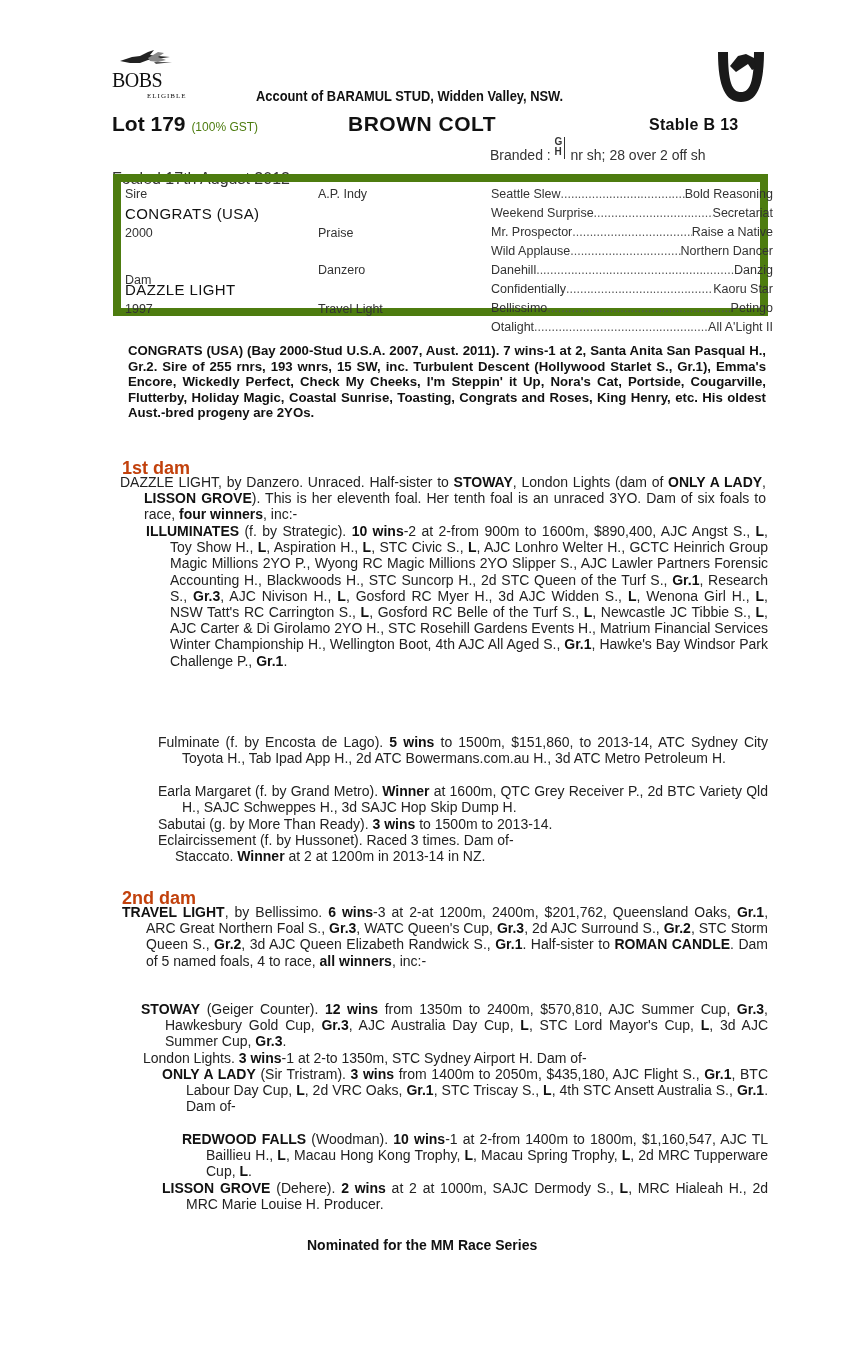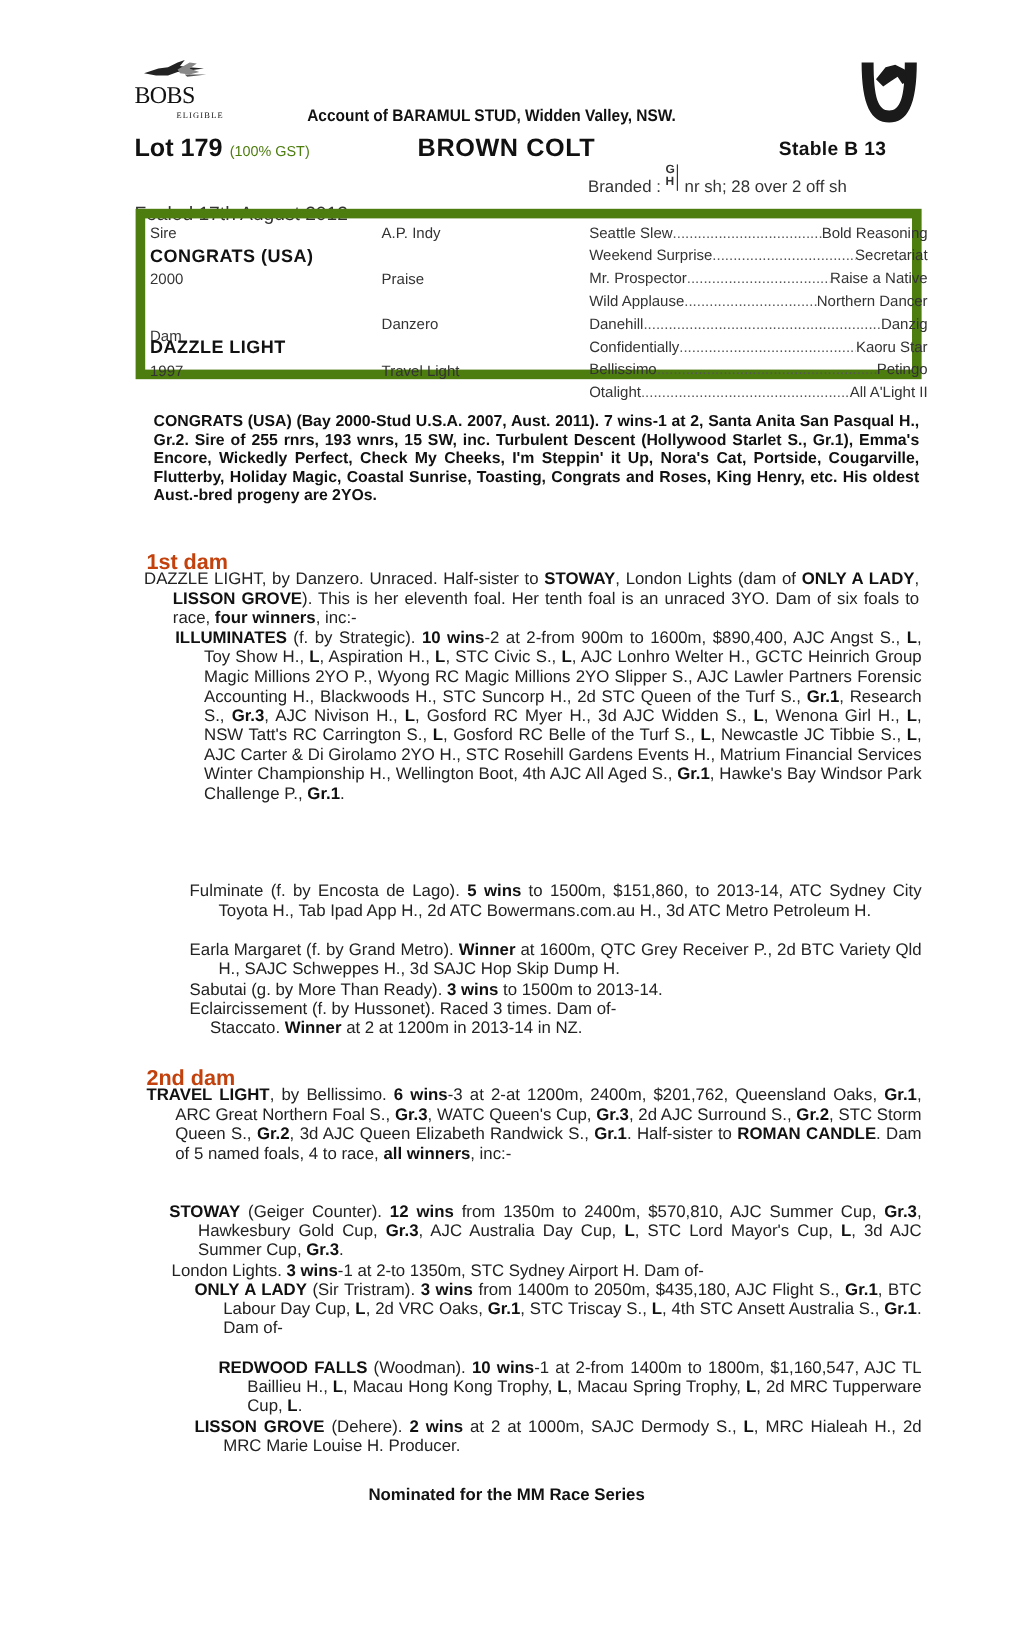--- a/index.html
+++ b/index.html
@@ -21,21 +21,21 @@
   .foaled { left: 112px; top: 146px; font-size: 16px; color: #333; margin-top: 24px; }
   .branded { left: 490px; top: 146px; font-size: 14px; color: #333; white-space: nowrap; }
   .brand-mark { display: inline-block; position: relative; width: 12px; height: 14px; vertical-align: baseline; }
   .brand-mark .g { position: absolute; left: 0; top: -9px; font-size: 10px; font-weight: bold; line-height: 10px; }
   .brand-mark .h { position: absolute; left: 0; top: 1px; font-size: 10px; font-weight: bold; line-height: 10px; }
   .brand-mark .bar { position: absolute; left: 9px; top: -9px; width: 1px; height: 22px; background: #333; }
 
   
   .pedigree { left: 113px; top: 174px; width: 655px; height: 142px; border: 8px solid #4d7c0f; box-sizing: border-box; }
   .ped-row { position: absolute; font-size: 12.5px; color: #333; white-space: nowrap; line-height: 16px; }
-  .ped-big { position: absolute; font-size: 15px; font-weight: 700; color: #111; letter-spacing: 0.4px; line-height: 18px; }
+  .ped-big { position: absolute; font-size: 15px; font-weight: 400; color: #111; letter-spacing: 0.4px; line-height: 18px; }
   .gg { position: absolute; left: 370px; width: 282px; font-size: 12.5px; color: #333; line-height: 16px; display: flex; }
   .gg .l { white-space: nowrap; }
   .gg .dots { flex: 1; overflow: hidden; white-space: nowrap; color: #555; }
   .gg .dots::before { content: "................................................................................................................"; letter-spacing: 0px; }
   .gg .r { white-space: nowrap; }
 
   
   .sire-summary { left: 128px; top: 343px; width: 638px; font-size: 13.2px; font-weight: 900; line-height: 15.5px; text-align: justify; color: #111; letter-spacing: 0px; }
 
   

